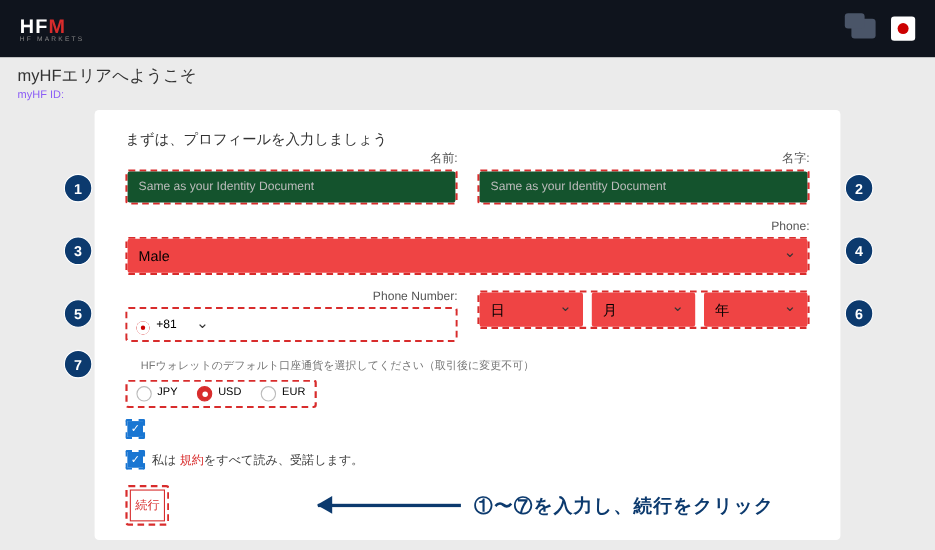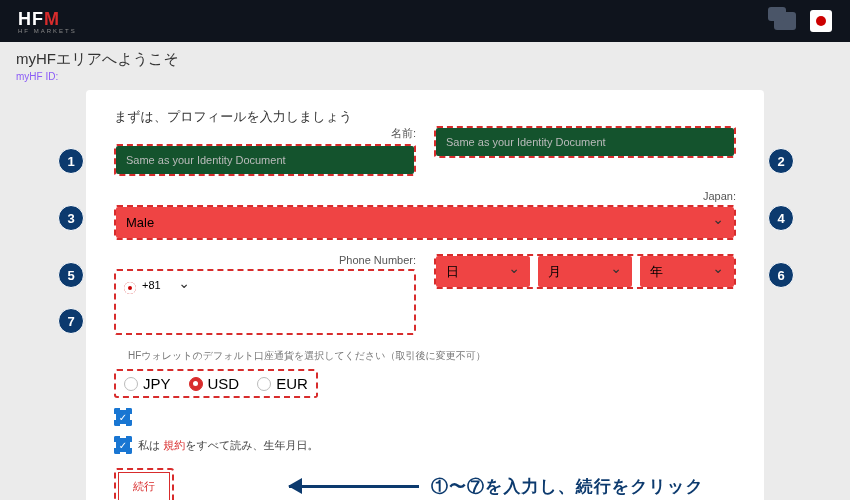--- a/index.html
+++ b/index.html
@@ -1,18 +1,18 @@
 <!DOCTYPE html>
 <html><head>
   <meta charset="utf-8">
   <style>
     * { margin: 0; padding: 0; box-sizing: border-box; }
     body { font-family: Arial, sans-serif; background: #ebebeb; width: 850px; height: 500px; overflow: hidden; }
     
-    .topbar { background: #0f141d; height: 42px; display: flex; align-items: center; padding: 0 18px; justify-content: space-between; }
+    .topbar { background: #0f141d; height: 52px; display: flex; align-items: center; padding: 0 18px; justify-content: space-between; }
     .logo { color: #fff; font-weight: bold; font-size: 18px; letter-spacing: 1px; }
     .logo .red { color: #d82c2c; }
     .logo-sub { color: #888; font-size: 6px; letter-spacing: 2px; display: block; margin-top: -2px; }
     .topbar-right { display: flex; align-items: center; gap: 14px; }
     .chat-bubble { width: 22px; height: 18px; background: #4a5568; border-radius: 3px; position: relative; }
     .chat-bubble::after { content: ""; position: absolute; width: 18px; height: 14px; background: #4a5568; border-radius: 3px; top: -5px; left: -6px; }
     .flag-jp { width: 22px; height: 22px; background: #fff; border-radius: 3px; display: flex; align-items: center; justify-content: center; }
     .flag-jp::after { content: ""; width: 10px; height: 10px; background: #c00; border-radius: 50%; }
     
     .welcome { padding: 8px 16px 8px; color: #333; }
@@ -24,41 +24,41 @@
     
     .row { display: flex; gap: 18px; margin-bottom: 14px; }
     .field { flex: 1; }
     .field-label { font-size: 11px; color: #555; margin-bottom: 3px; display: block; text-align: right; }
     .input-text { width: 100%; border: 1px solid #ccc; padding: 8px 10px; font-size: 11px; color: #aaa; border-radius: 2px; background: #14532d; }
     .input-text::placeholder { color: #bbb; }
     .select { width: 100%; border: 1px solid #ccc; padding: 8px 10px; font-size: 13px; border-radius: 2px; background:#ef4444; appearance:none; position:relative; }
     .select-wrap { position: relative; }
     .select-wrap::after { content: "⌄"; position: absolute; right: 10px; top: 4px; font-size: 14px; color: #333; pointer-events: none; }
     
-    .phone-group { display: flex; gap: 6px; flex-direction: column; }
+    .phone-group { display: flex; gap: 6px; }
     .phone-cc-wrap { width: 84px; position: relative; }
     .phone-cc { width: 100%; border: 1px solid #ccc; padding: 8px 10px 8px 26px; font-size: 11px; border-radius: 2px; background: #fff; appearance: none; }
     .phone-cc-wrap::before { content: ""; position: absolute; left: 8px; top: 11px; width: 12px; height: 12px; background: #fff; border-radius: 50%; box-shadow: inset 0 0 0 4px #fff, inset 0 0 0 12px #c00; }
     .phone-num { flex: 1; border: 1px solid #ccc; padding: 8px 10px; font-size: 11px; border-radius: 2px; }
     
     .date-group { display: flex; gap: 8px; }
     .date-group .select-wrap { flex: 1; }
     
     .currency-label { font-size: 10px; color: #777; margin-bottom: 6px; padding-left: 14px; }
     .currency-group { display: flex; gap: 18px; align-items: center; }
-    .radio-item { display: flex; align-items: center; gap: 5px; font-size: 15px; }
+    .radio-item { display: flex; gap: 5px; font-size: 10px; }
     .radio-dot { width: 14px; height: 14px; border-radius: 50%; border: 1px solid #bbb; display: inline-flex; align-items: center; justify-content: center; }
     .radio-dot.checked { border-color: #d82c2c; background: #d82c2c; }
     .radio-dot.checked::after { content: ""; width: 5px; height: 5px; background: #fff; border-radius: 50%; }
     
     .check-row { display: flex; align-items: center; gap: 6px; font-size: 11px; color: #444; margin-top: 10px; }
     .checkbox { width: 14px; height: 14px; border: 1px solid #1976d2; background: #1976d2; display: inline-flex; align-items: center; justify-content: center; color: #fff; font-size: 10px; }
     .check-row .red-text { color: #d82c2c; }
     
-    .submit-btn { margin-top: 14px; border: 1px solid #d82c2c; color: #d82c2c; background: #fff; padding: 6px 14px; font-size: 11px; cursor: pointer; }
+    .submit-btn { margin-top: 14px; border: 1px solid #d82c2c; color: #d82c2c; background: #fff; padding: 6px 4px; font-size: 11px; cursor: pointer; }
     
     .anno-badge { position: absolute; width: 26px; height: 26px; background: #0c3a6e; color: #fff; border-radius: 50%; display: flex; align-items: center; justify-content: center; font-size: 13px; font-weight: bold; z-index: 10; border: 1.5px solid #fff; }
     .anno-container { position: relative; }
     
     .arrow-row { display: flex; align-items: center; margin-top: -30px; margin-left: 175px; }
     .arrow-line { width: 130px; height: 3px; background: #0c3a6e; position: relative; }
     .arrow-line::before { content: ""; position: absolute; left: -1px; top: -7px; border-right: 14px solid #0c3a6e; border-top: 8px solid transparent; border-bottom: 8px solid transparent; }
     .arrow-text { color: #0c3a6e; font-size: 17px; font-weight: 700; margin-left: 12px; letter-spacing: 1px; text-align: center; }
     
     .field-box { border: 2px dashed #d82c2c; border-radius: 3px; }
@@ -90,27 +90,28 @@
 
   <div class="panel">
     <div class="panel-title">まずは、プロフィールを入力しましょう</div>
 
     <div class="row">
       <div class="field">
         <span class="field-label">名前:</span>
         <div class="field-box"><input class="input-text" placeholder="Same as your Identity Document" style=""></div>
       </div>
       <div class="field">
+        <span class="field-label">名字:</span>
         <div class="field-box"><input class="input-text" placeholder="Same as your Identity Document" style=""></div>
       </div>
     </div>
 
     <div class="row">
       <div class="field">
-        <span class="field-label">Japan:</span>
+        <span class="field-label">Phone:</span>
         <div class="field-box select-wrap"><select class="select"><option>Male</option></select></div>
       </div>
     </div>
 
     <div class="row">
       <div class="field">
         <span class="field-label">Phone Number:</span>
         <div class="field-box phone-group">
           <div class="phone-cc-wrap select-wrap"><select class="phone-cc"><option>+81</option></select></div>
           <input class="phone-num" style="">
@@ -145,21 +146,21 @@
 
     <div class="check-row">
       <span class="check-outline">
           <span class="checkbox">✓</span>
         </span>
     </div>
     <div class="check-row">
       <span class="check-outline">
           <span class="checkbox">✓</span>
         </span>
-      <span><span>私は </span><span class="red-text">規約</span><span>をすべて読み、生年月日。</span></span>
+      <span><span>私は </span><span class="red-text">規約</span><span>をすべて読み、受諾します。</span></span>
     </div>
 
     <div class="submit-box" style="margin-top:14px;">
       <button class="submit-btn" style="margin-top:0">続行</button>
     </div>
     
     <div class="arrow-row">
       <div class="arrow-line"></div>
       <div class="arrow-text">①〜⑦を入力し、続行をクリック</div>
     </div>

